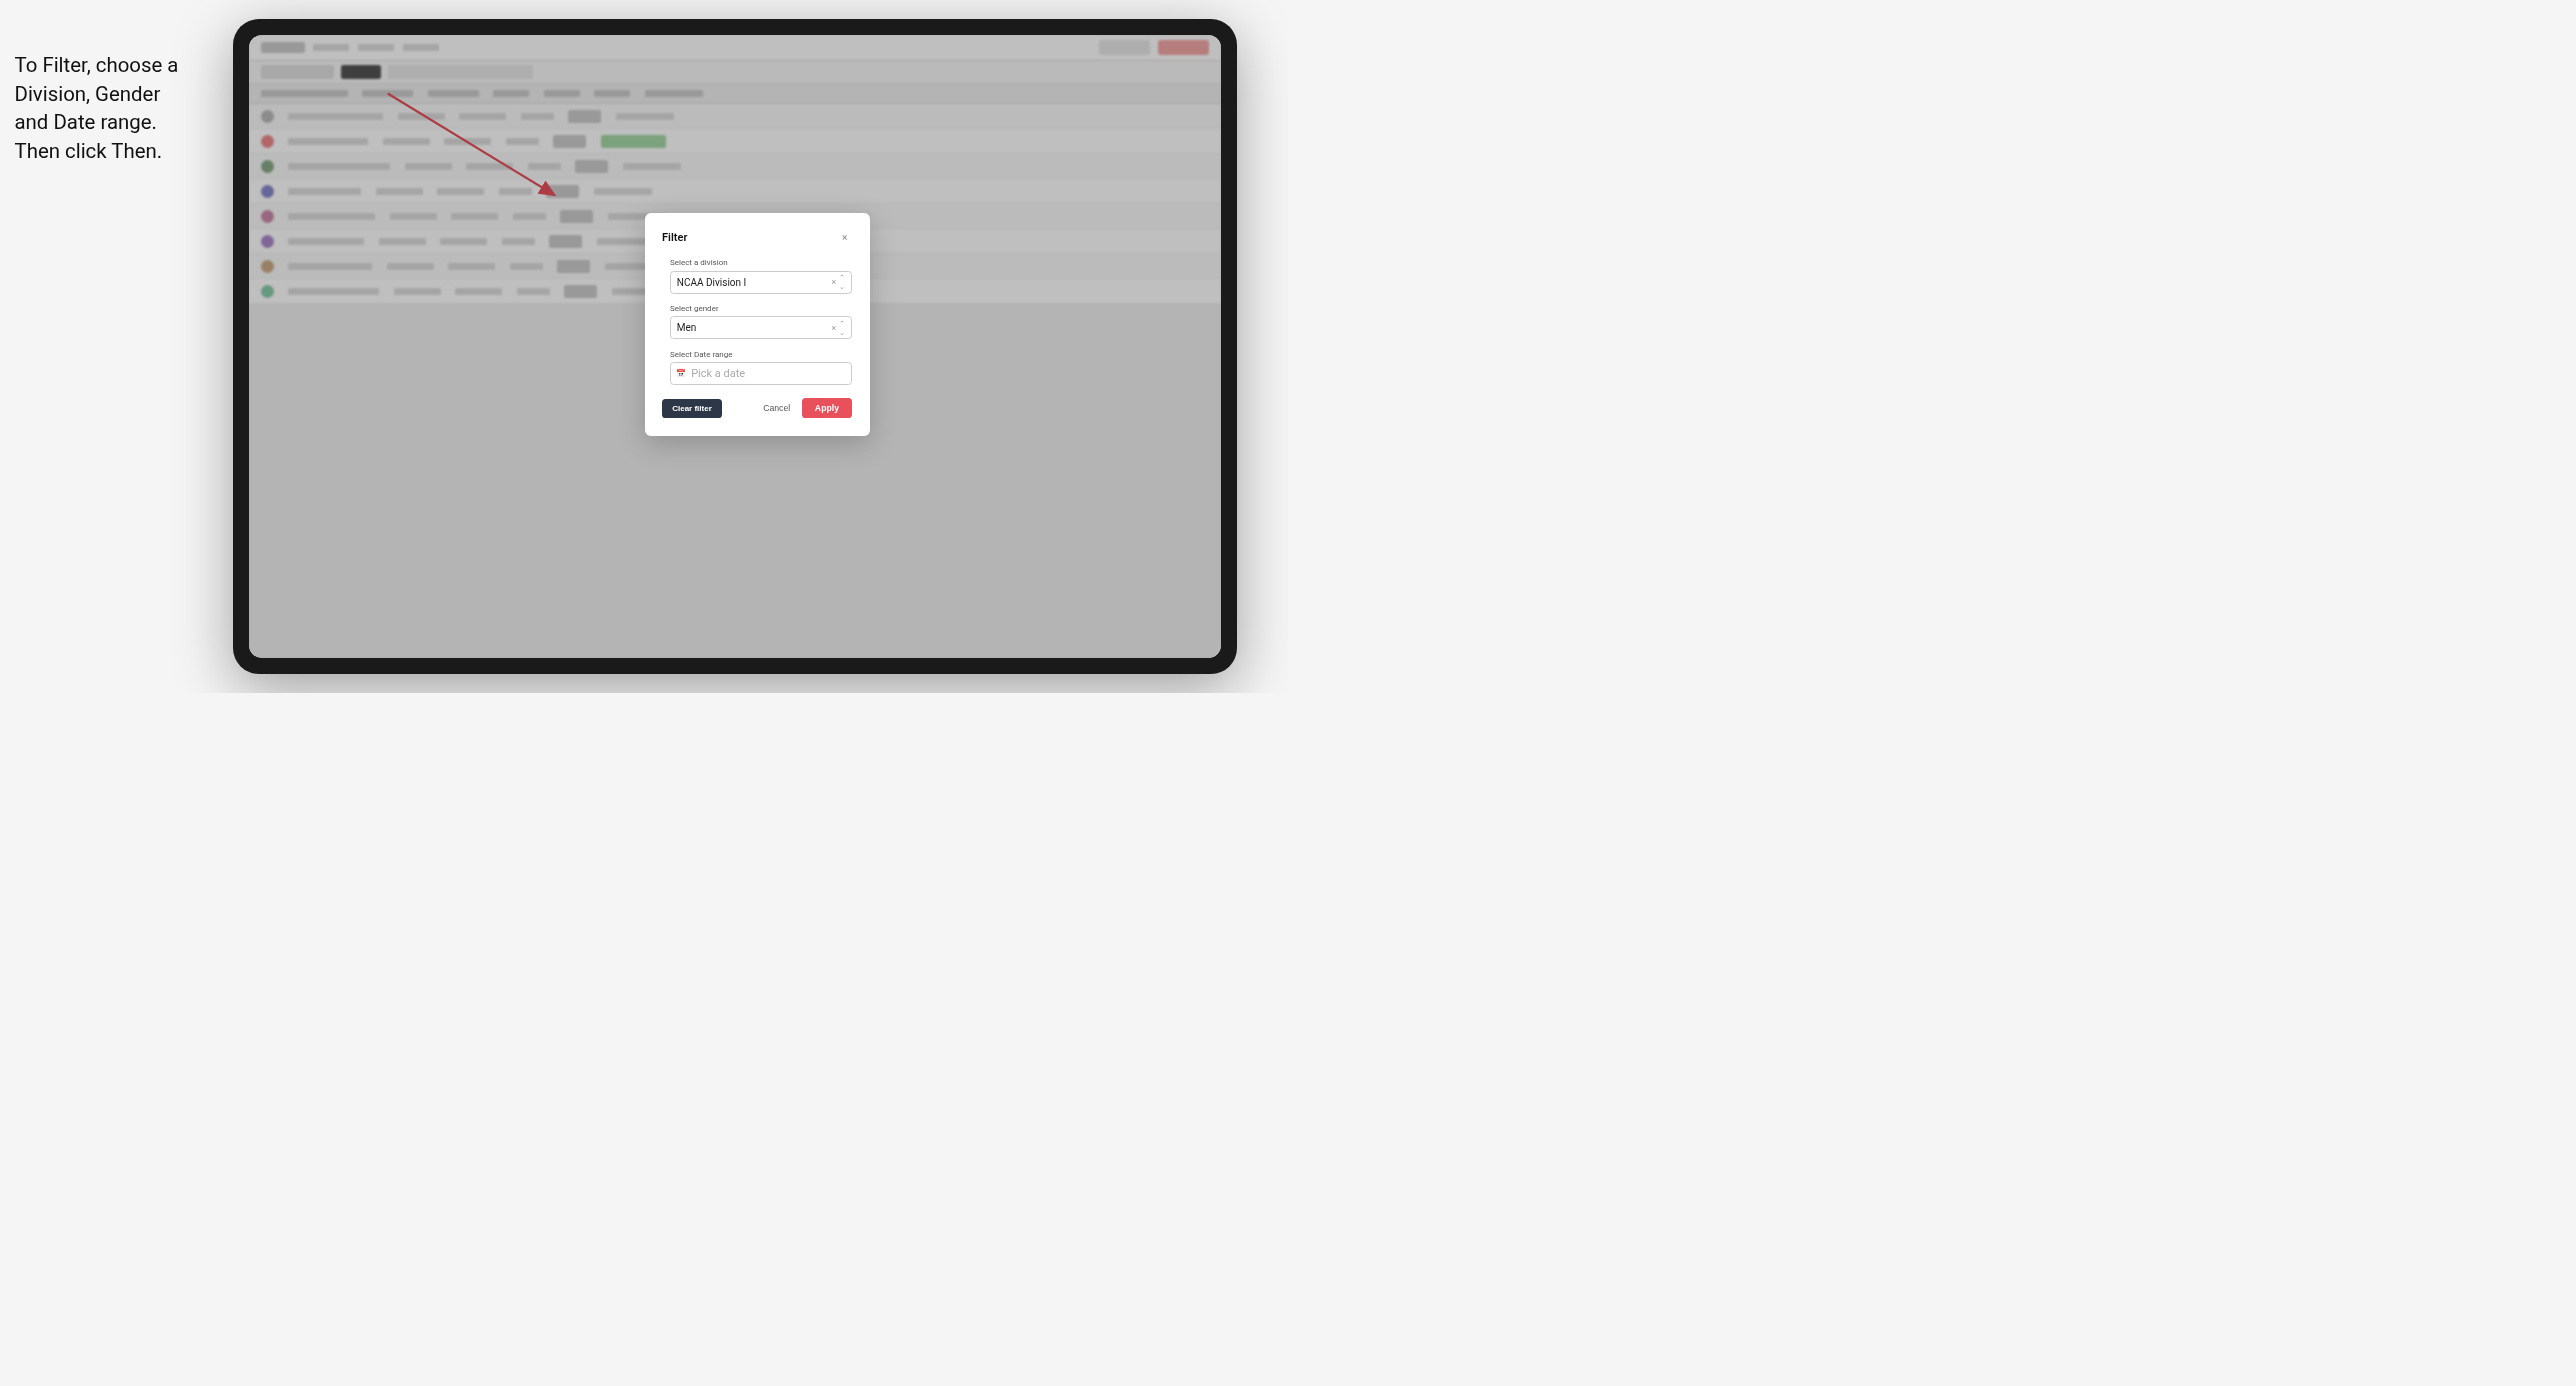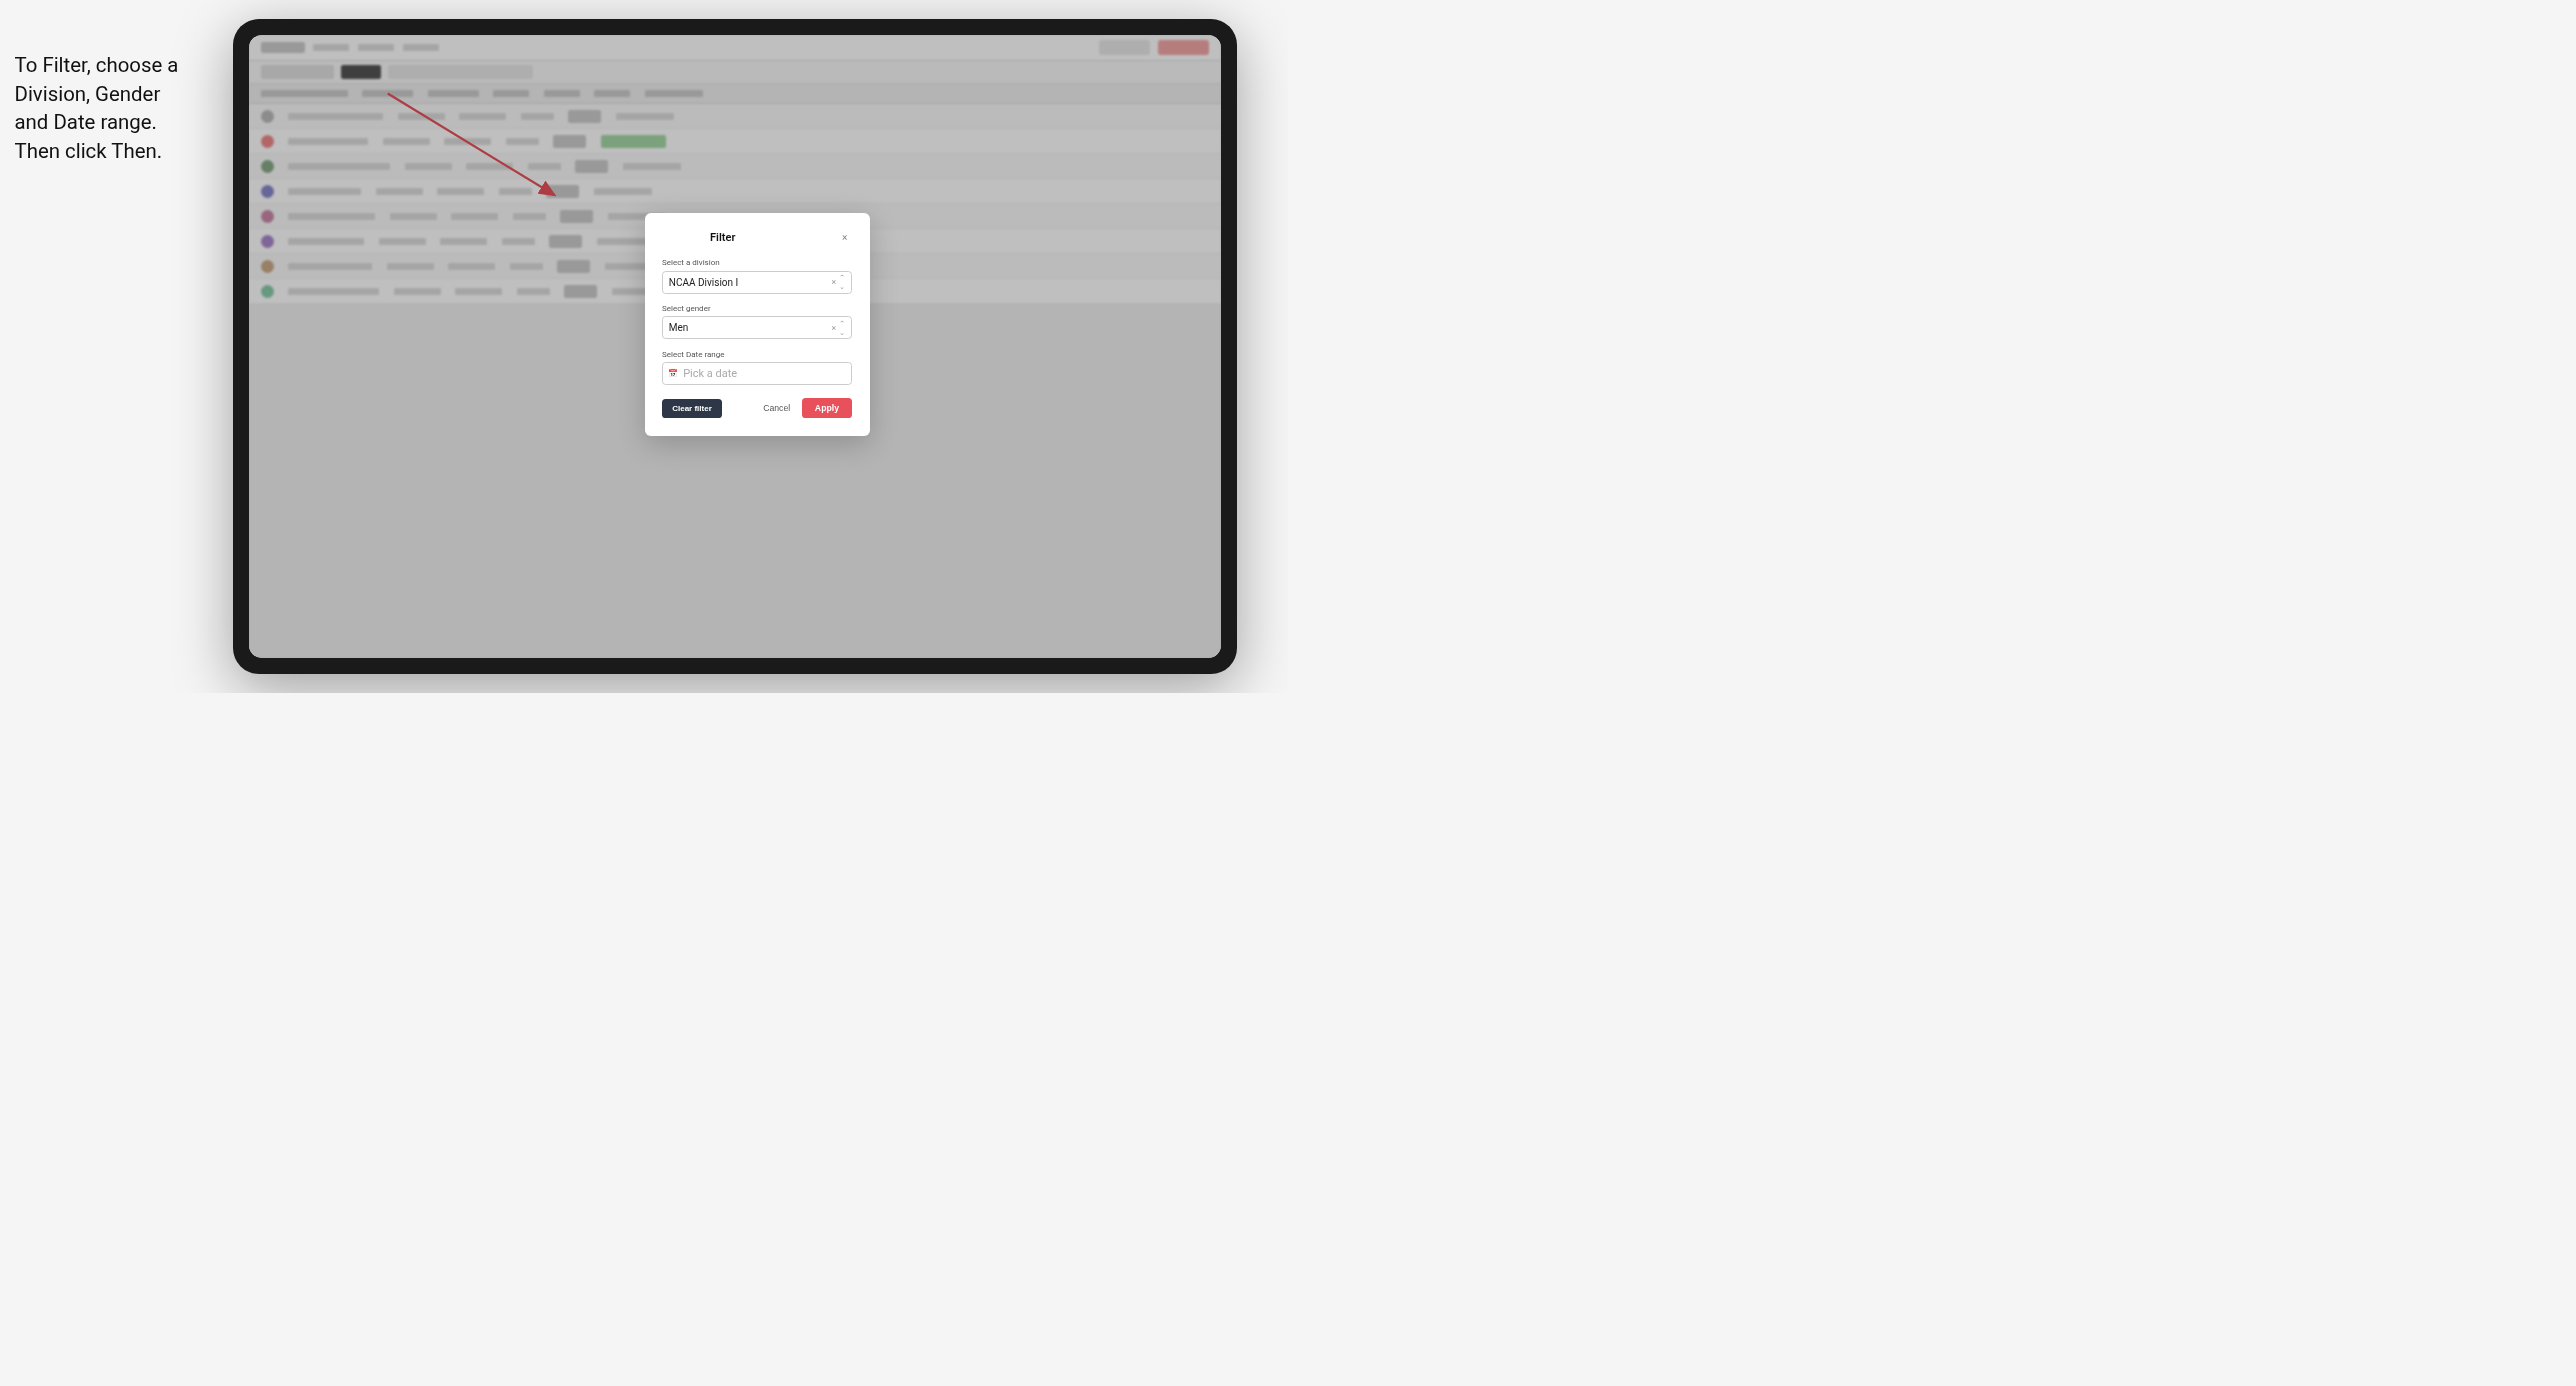--- a/index.html
+++ b/index.html
@@ -219,41 +219,41 @@
       box-shadow: 0 7.3px 29px rgba(0,0,0,0.2);
       position: relative;
       margin-top: -44px;
       margin-left: 44px;
     }
     .modal-header {
       display: flex;
       justify-content: space-between;
       align-items: center;
       margin-bottom: 13px;
-      margin-left: 48px;
     }
     .modal-title {
       font-size: 11px;
       font-weight: 600;
       color: #111;
     }
     .modal-close {
       width: 14.5px;
       height: 14.5px;
       cursor: pointer;
       display: flex;
       align-items: center;
       justify-content: center;
       color: #888;
       font-size: 10.2px;
       border-radius: 50%;
     }
 
     .form-group {
       margin-bottom: 10.2px;
+      margin-left: 8px;
     }
     .form-label {
       font-size: 8px;
       color: #555;
       margin-bottom: 3.6px;
       display: block;
     }
     .form-select-wrapper {
       position: relative;
       border: 0.7px solid #ccc;

